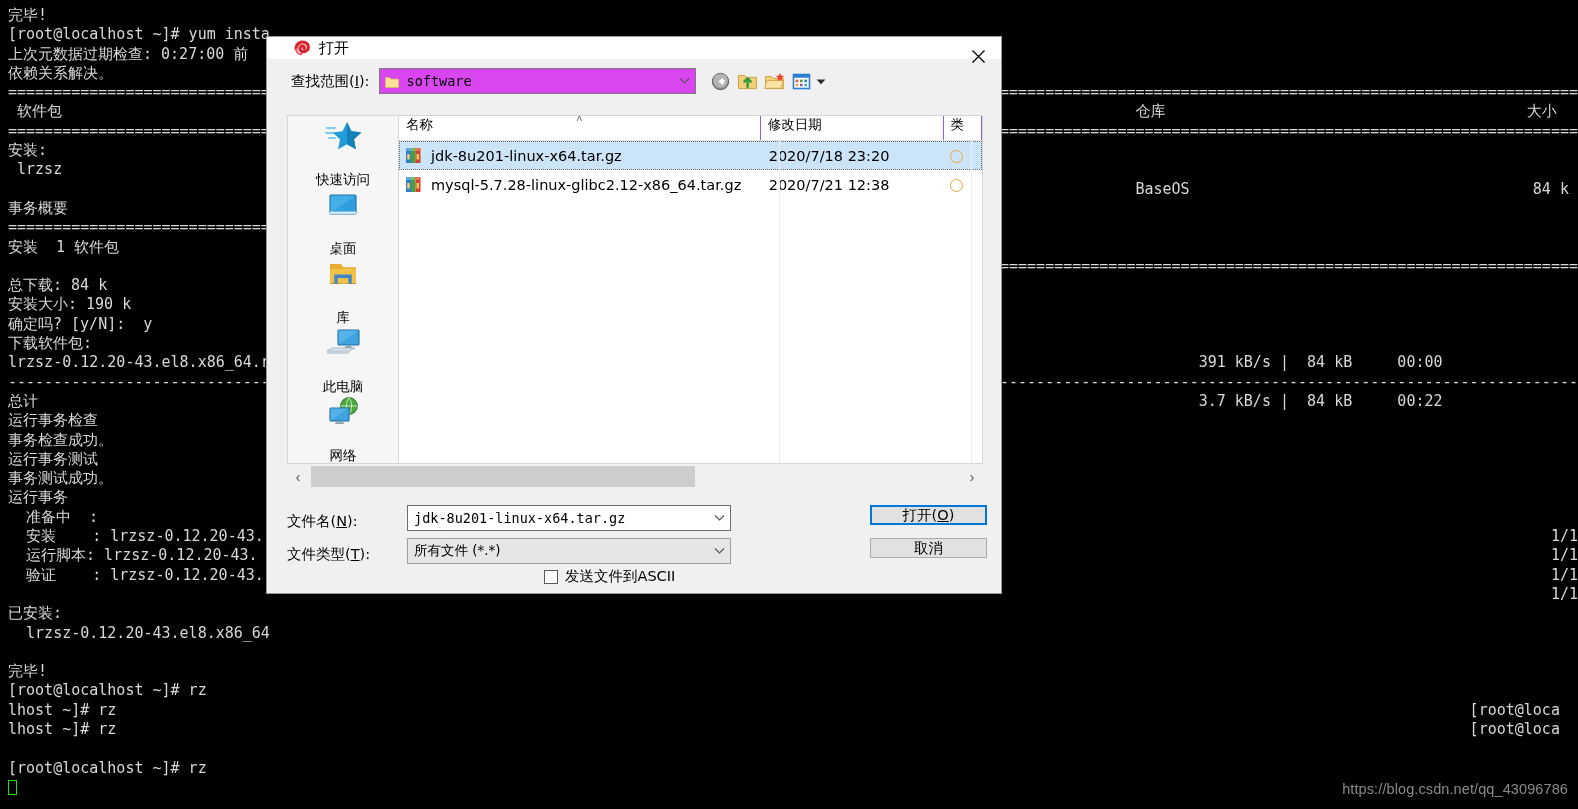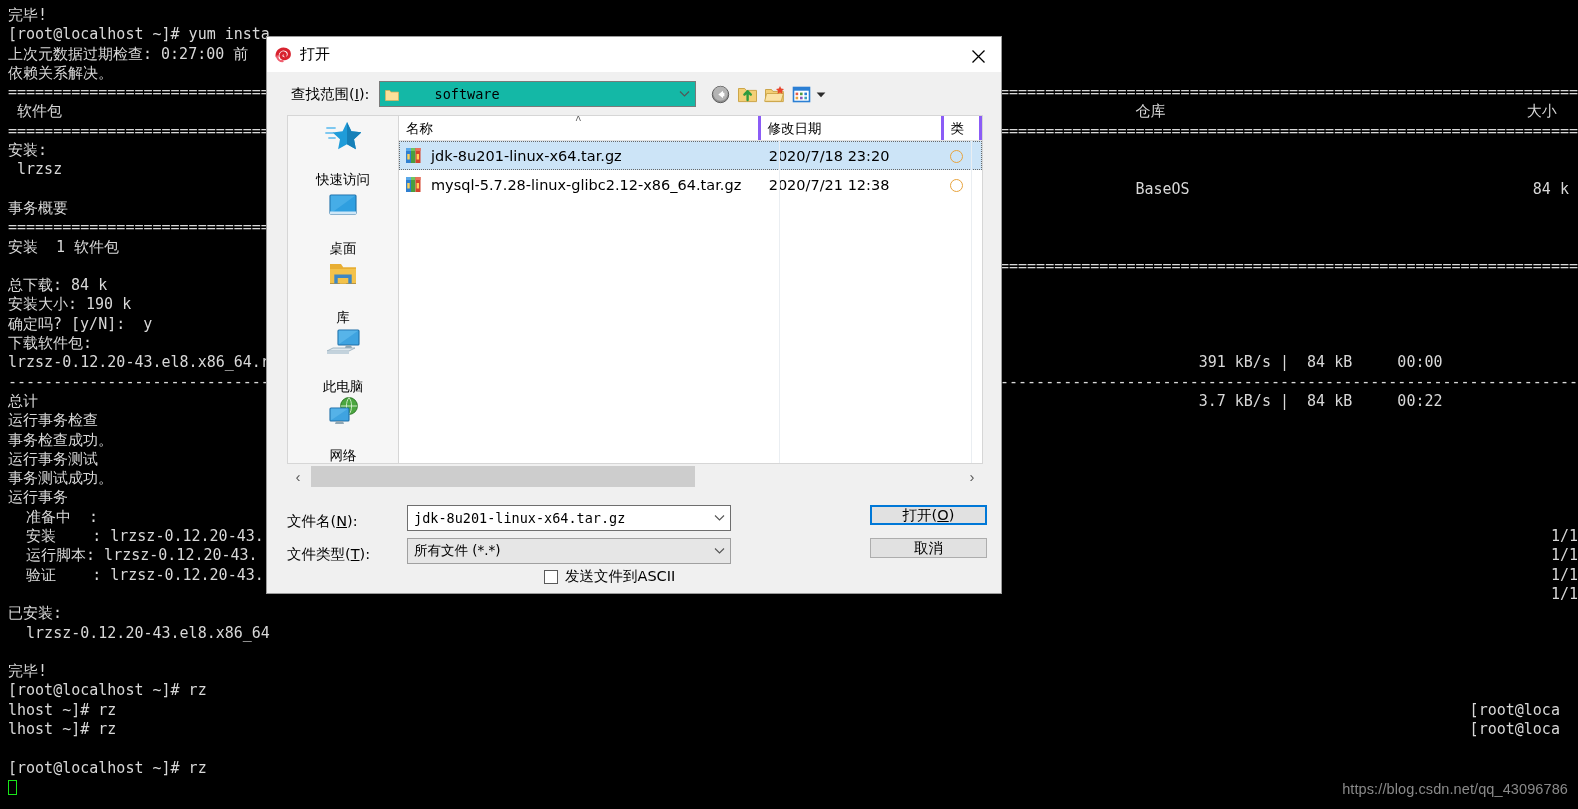--- a/index.html
+++ b/index.html
@@ -49,25 +49,25 @@
   #dialog {
     position: absolute;
     left: 266px; top: 36px;
     width: 736px; height: 558px;
     background: #f0f0f0;
     border: 1px solid #9a9a9a;
     box-shadow: 0 0 0 1px rgba(0,0,0,0.04);
     font-family: "Liberation Sans", sans-serif;
   }
   .titlebar {
-    height: 35px;
+    height: 22px;
     background: #ffffff;
     display: flex;
     align-items: center;
-    padding-left: 6px;
+    padding-left: 25px;
     position: relative;
   }
   .title-icon { width: 20px; height: 20px; margin-right: 7px; }
   .title-text {
     font-size: 15px;
     color: #000;
     font-family: "DejaVu Sans", sans-serif;
   }
   .close-btn {
     position: absolute;
@@ -89,27 +89,26 @@
   .lookin-label {
     font-size: 14.5px;
     color: #000;
     font-family: "DejaVu Sans", sans-serif;
     white-space: nowrap;
   }
   .lookin-label u { text-decoration: underline; }
   .combo {
     margin-left: 9px;
     width: 317px; height: 26px;
-    background: #14b8a6;
+    background: #d946ef;
     border: 1px solid #7a7a7a;
     display: flex;
     align-items: center;
     padding: 0 4px 0 5px;
     position: relative;
-    gap: 28px;
   }
   .combo .folder-mini { width: 14px; height: 13px; margin-right: 8px; flex: none; }
   .combo .combo-text {
     font-family: "DejaVu Sans Mono", "Liberation Mono", monospace;
     font-size: 13.5px;
     color: #000;
     flex: 1;
   }
   .chev {
     width: 13px; height: 13px;
@@ -168,23 +167,23 @@
     display: flex;
     border-bottom: 1px solid #e2e2e2;
     background: #fff;
     position: relative;
   }
   .fl-col {
     font-size: 13.5px;
     color: #000;
     font-family: Liberation Mono, monospace;
     display: flex;
-    align-items: flex-end;
+    align-items: flex-start;
     padding: 0 0 2px 7px;
-    border-right: 3px solid #8b5cf6;
+    border-right: 1px solid #8b5cf6;
     position: relative;
     cursor: default;
   }
   .sortmark {
     position: absolute;
     top: -2px; left: 50%;
     transform: translateX(-50%);
     font-size: 11px; color: #555;
   }
   .fl-rows { flex: 1; position: relative; }

